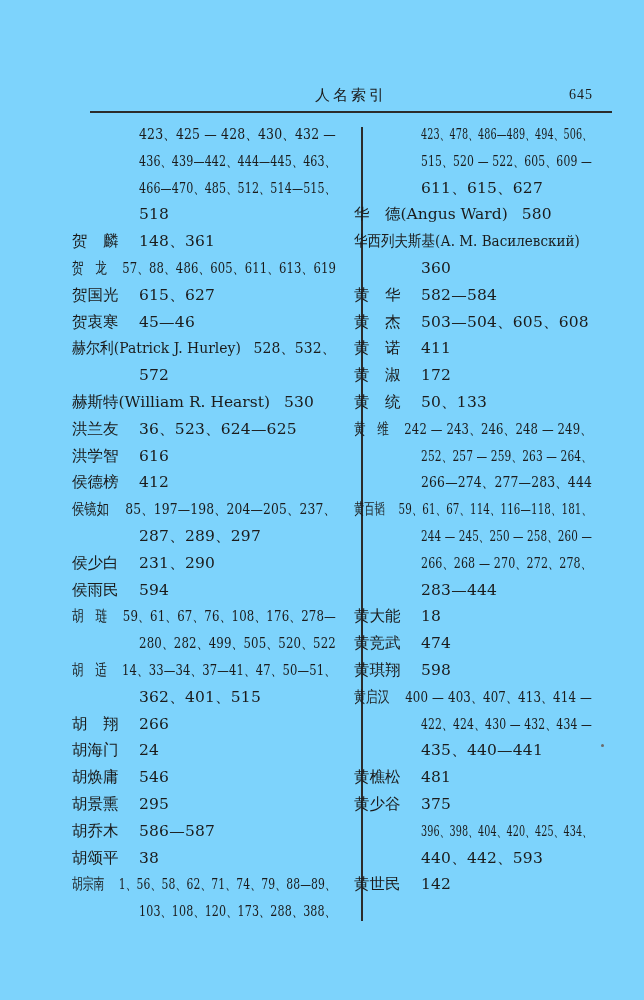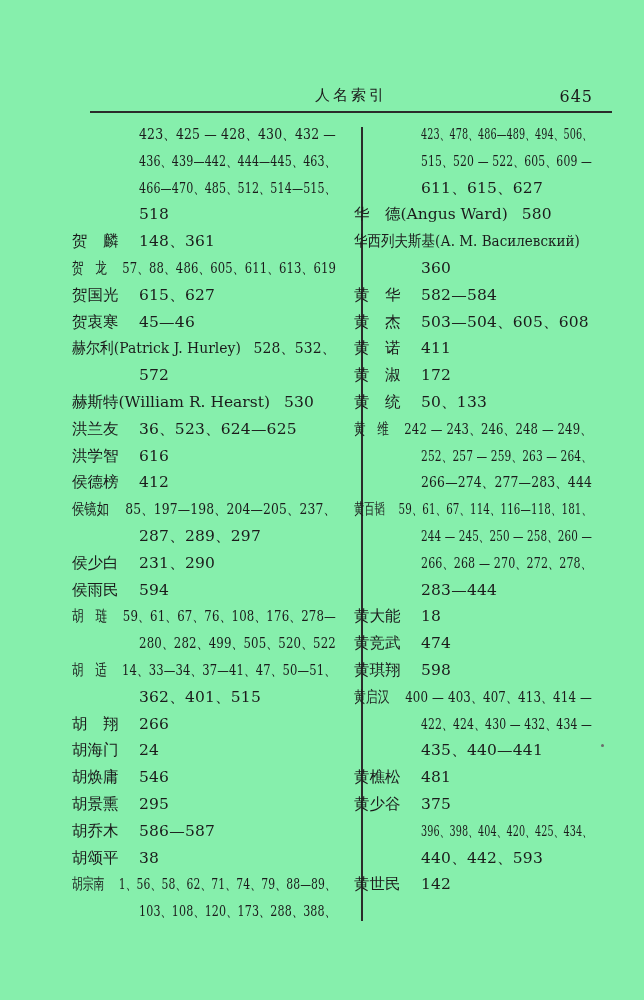--- a/index.html
+++ b/index.html
@@ -1,30 +1,30 @@
 <!DOCTYPE html>
 <html><head>
 <meta charset="utf-8">
 <style>
   html,body{margin:0;padding:0;}
   .page{
     position:relative;
     width:644px;height:1000px;
-    background:#86efac;
+    background:#7dd3fc;
     font-family:"DejaVu Serif","Liberation Serif",serif;
     color:#1b1b1b;
     overflow:hidden;
   }
   .header-title{
     position:absolute;top:86px;left:90px;width:522px;
     text-align:center;font-size:15px;letter-spacing:3px;
   }
   .page-num{
     position:absolute;top:87px;right:51px;
-    font-size:16px;letter-spacing:1px;
+    font-size:14px;letter-spacing:1px;font-family:Liberation Serif, serif;
   }
   .rule{
     position:absolute;top:111px;left:90px;width:522px;height:2px;
     background:#2b2b2b;
   }
   .divider{
     position:absolute;top:127px;left:361px;width:1.5px;height:794px;
     background:#2b2b2b;
   }
   .col{

